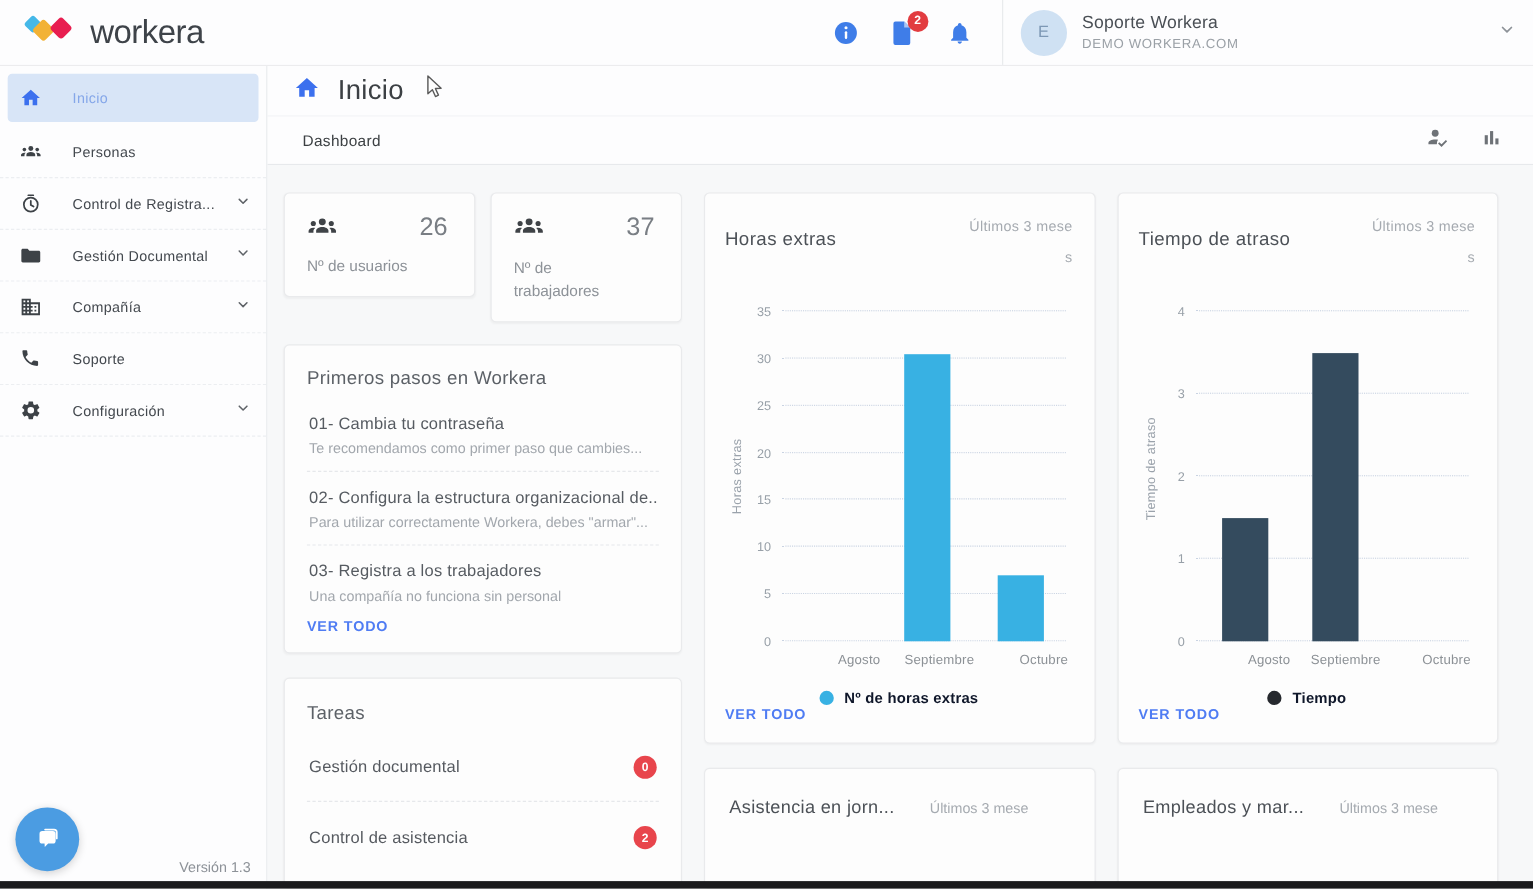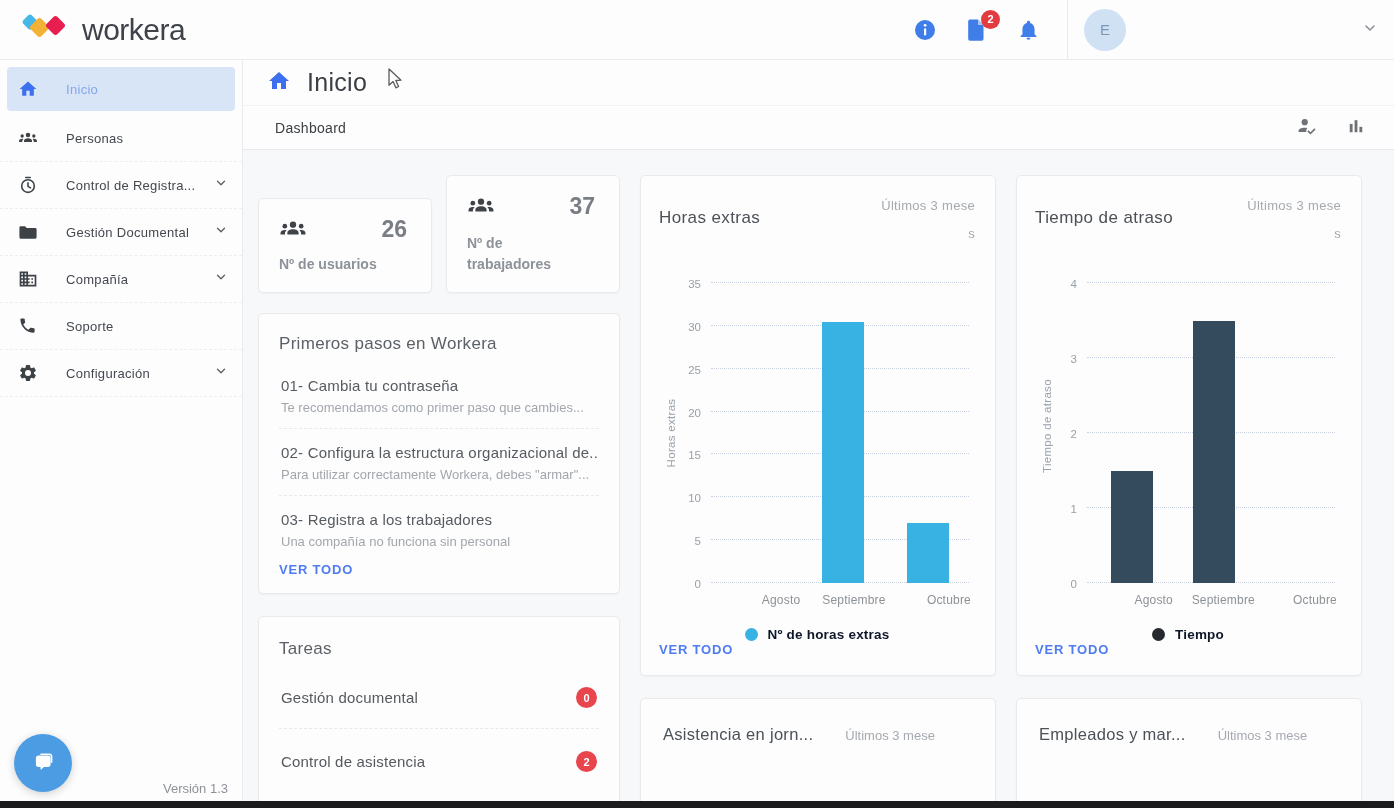--- a/index.html
+++ b/index.html
@@ -43,21 +43,21 @@
   .crumb-icons svg { cursor:pointer; }
 
   .content { flex:1; overflow:hidden; padding:25px 32px 0 15px; display:flex; gap:20px; background:#f7f8f9; }
   .card { background:#fdfdfd; border:1px solid #e9eaec; border-radius:5px; box-shadow:0 1px 2px rgba(0,0,0,0.04); }
 
   .col1 { width:362px; flex-shrink:0; display:flex; flex-direction:column; }
   .col2 { width:356px; flex-shrink:0; display:flex; flex-direction:column; }
   .col3 { flex:1; display:flex; flex-direction:column; }
 
   
-  .stats-row { display:flex; gap:14px; align-items:flex-end;font-weight:bold; }
+  .stats-row { display:flex; gap:14px; align-items:flex-start; }
   .stat-card { flex:1; padding:16px; display:flex; flex-direction:column; }
   .stat-card.h1 { height:95px; } .stat-card.h2 { height:118px; }
   .stat-top { display:flex; align-items:center; justify-content:space-between; padding:0 8px 0 4px; }
   .stat-icon { width:28px; height:28px; color:#3f4347; }
   .stat-value { font-size:23px; color:#797e84; }
   .stat-label { margin-top:auto; font-size:14px; color:#8d9298; padding:0 4px 2px 4px; line-height:1.45; }
 
   
   .steps-card { margin-top:20px; height:295px; padding:20px 20px 16px 20px; display:flex; flex-direction:column; }
   .card-title { font-size:17px; color:#5c6167; letter-spacing:0.3px; }
@@ -140,20 +140,24 @@
       </div>
       <div class="tb-icon">
         <svg width="23" height="24" viewBox="0 0 24 24" fill="#3f7de8">
             <path d="M12 22.2c1.15 0 2.05-.9 2.05-2.05h-4.1c0 1.15.9 2.05 2.05 2.05zM18.3 16.4v-5.2c0-3.2-1.7-5.85-4.65-6.55v-.7c0-.86-.72-1.55-1.65-1.55s-1.65.69-1.65 1.55v.7C7.4 5.35 5.7 8 5.7 11.2v5.2l-1.9 1.9v1h16.4v-1z"></path>
           </svg>
       </div>
     </div>
     <div class="tb-divider"></div>
     <div class="profile">
       <div class="avatar">E</div>
+      <div>
+        <div class="profile-name">Soporte Workera</div>
+        <div class="profile-org">DEMO WORKERA.COM</div>
+      </div>
       <div class="profile-chevron">
         <svg width="16" height="16" viewBox="0 0 24 24" fill="none" stroke="currentColor" stroke-width="2.4" stroke-linecap="round" stroke-linejoin="round">
             <path d="M6 9l6 6 6-6"></path>
           </svg>
       </div>
     </div>
   </div>
 </div>
 
 <div class="app">

